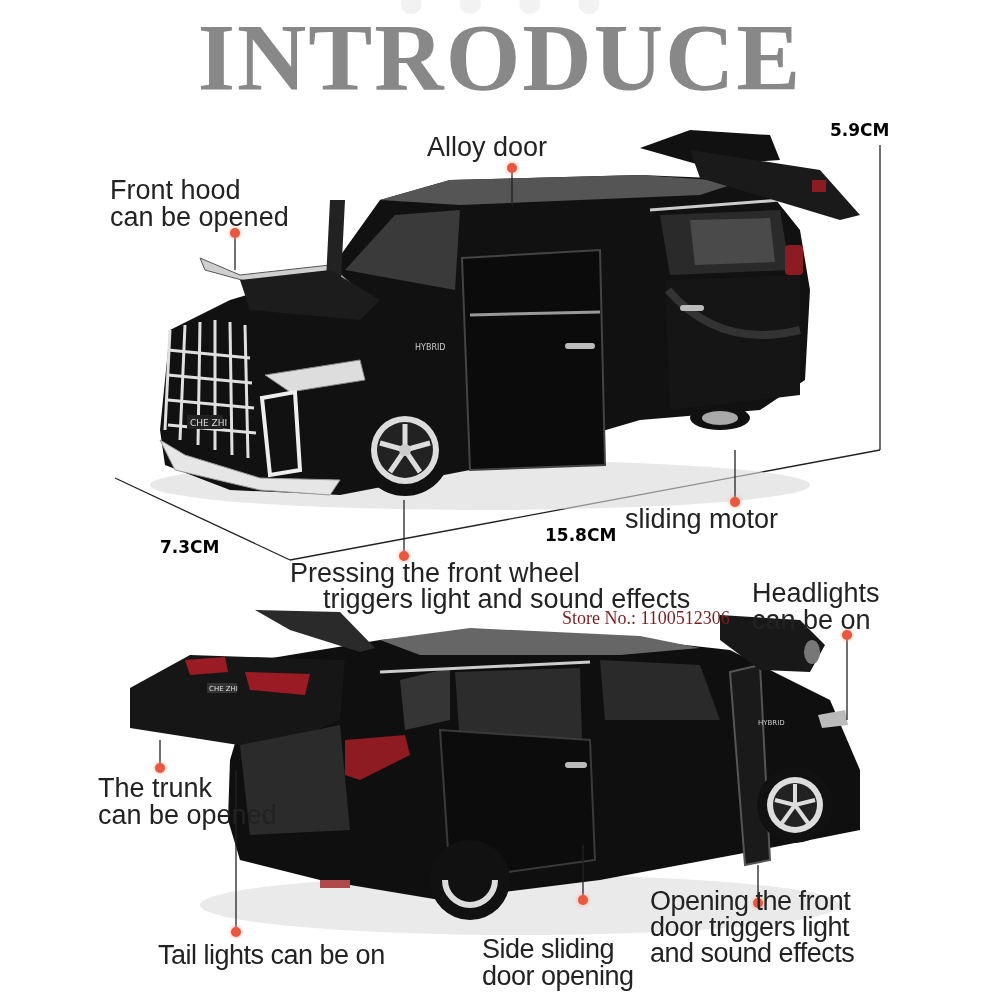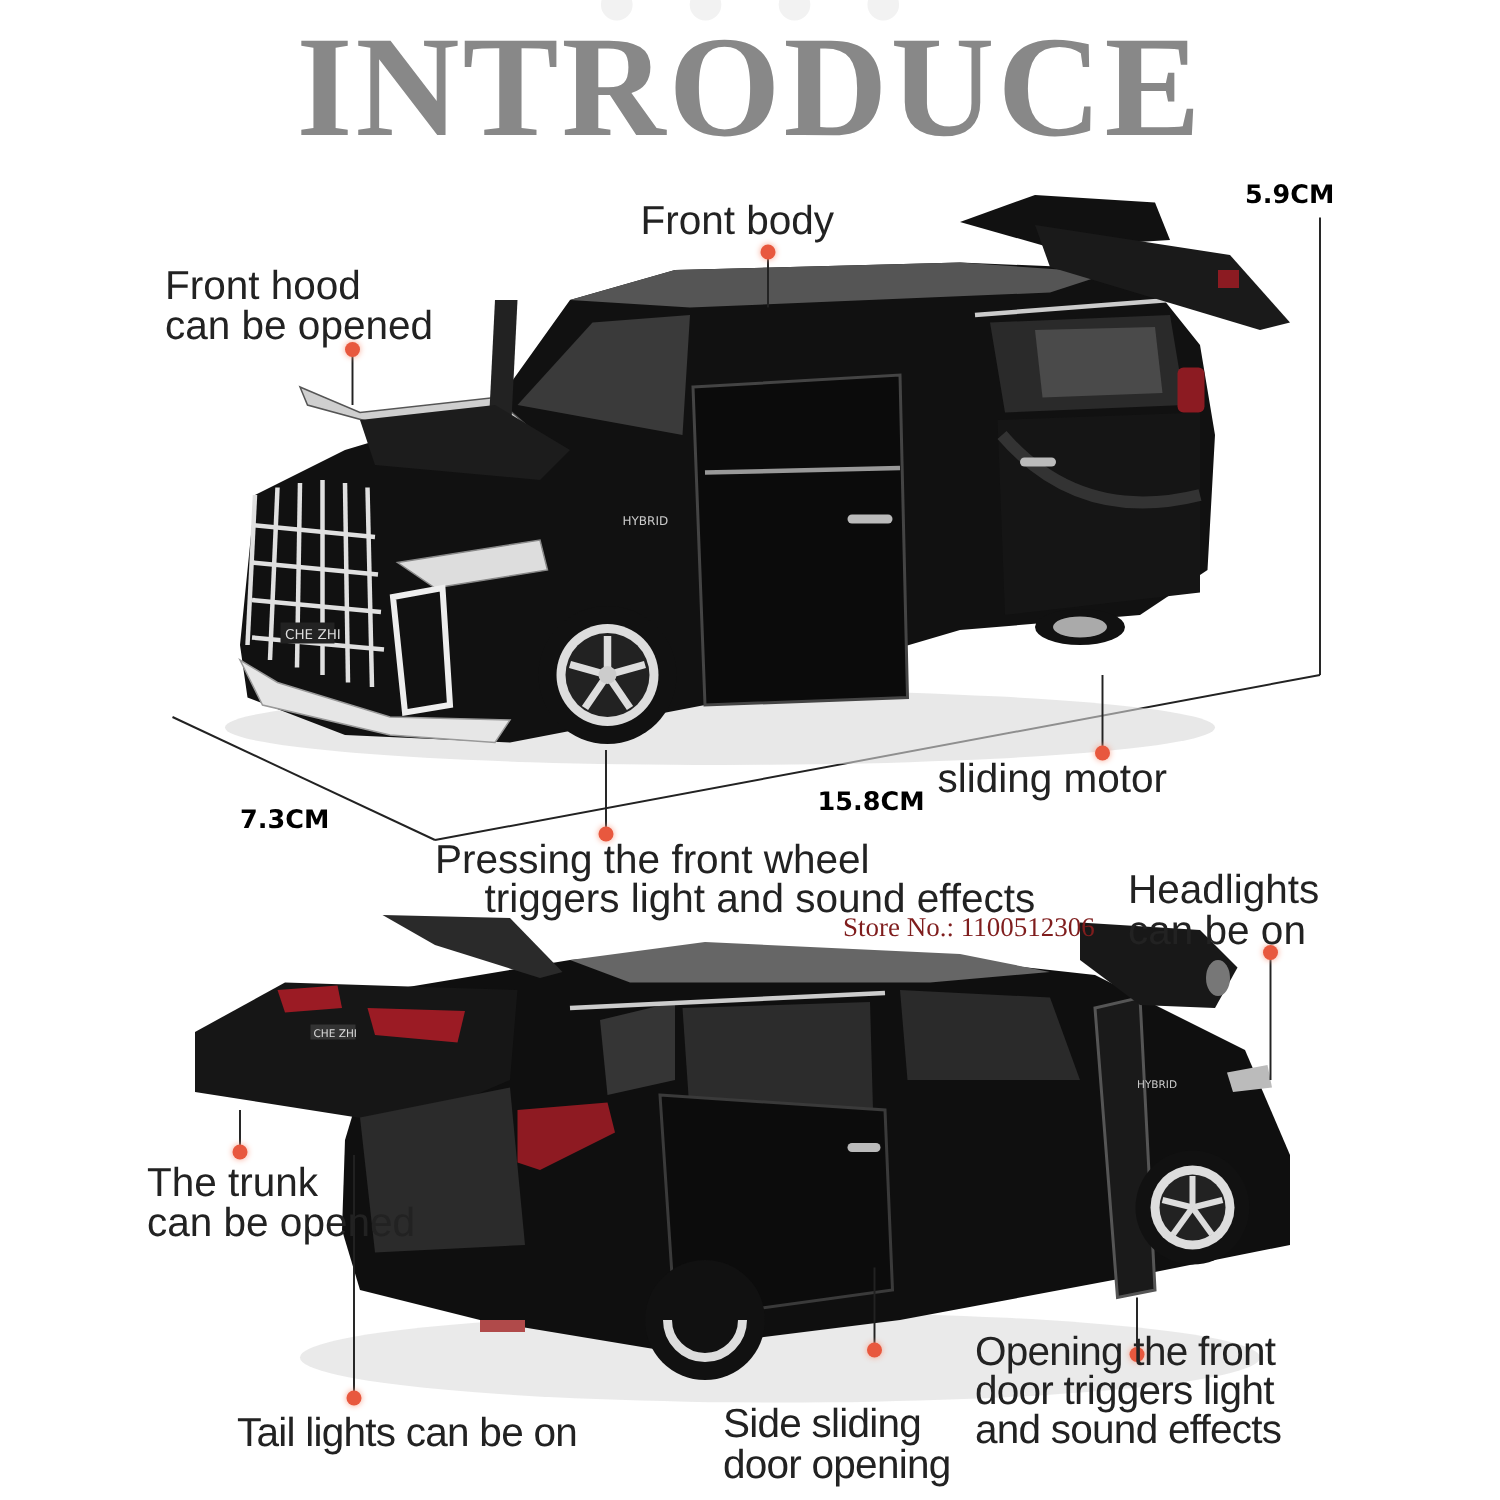--- a/index.html
+++ b/index.html
@@ -170,21 +170,21 @@
 <div class="dot" style="left:507px;top:163px;"></div>
 <div class="dot" style="left:230px;top:228px;"></div>
 <div class="dot" style="left:730px;top:497px;"></div>
 <div class="dot" style="left:399px;top:551px;"></div>
 <div class="dot" style="left:842px;top:630px;"></div>
 <div class="dot" style="left:155px;top:763px;"></div>
 <div class="dot" style="left:231px;top:927px;"></div>
 <div class="dot" style="left:578px;top:895px;"></div>
 <div class="dot" style="left:753px;top:898px;"></div>
 
-<div class="label" style="left:427px;top:134px;">Front body</div>
+<div class="label" style="left:427px;top:134px;">Alloy door</div>
 <div class="label" style="left:110px;top:177px;">Front hood</div>
 <div class="label" style="left:110px;top:204px;">can be opened</div>
 <div class="label" style="left:625px;top:506px;">sliding motor</div>
 <div class="label" style="left:290px;top:560px;">Pressing the front wheel</div>
 <div class="label" style="left:290px;top:586px;margin-left:33px;">triggers light and sound effects</div>
 
 <div class="watermark">Store No.: 1100512306</div>
 
 <div class="label" style="left:752px;top:580px;">Headlights</div>
 <div class="label" style="left:752px;top:607px;">can be on</div>

